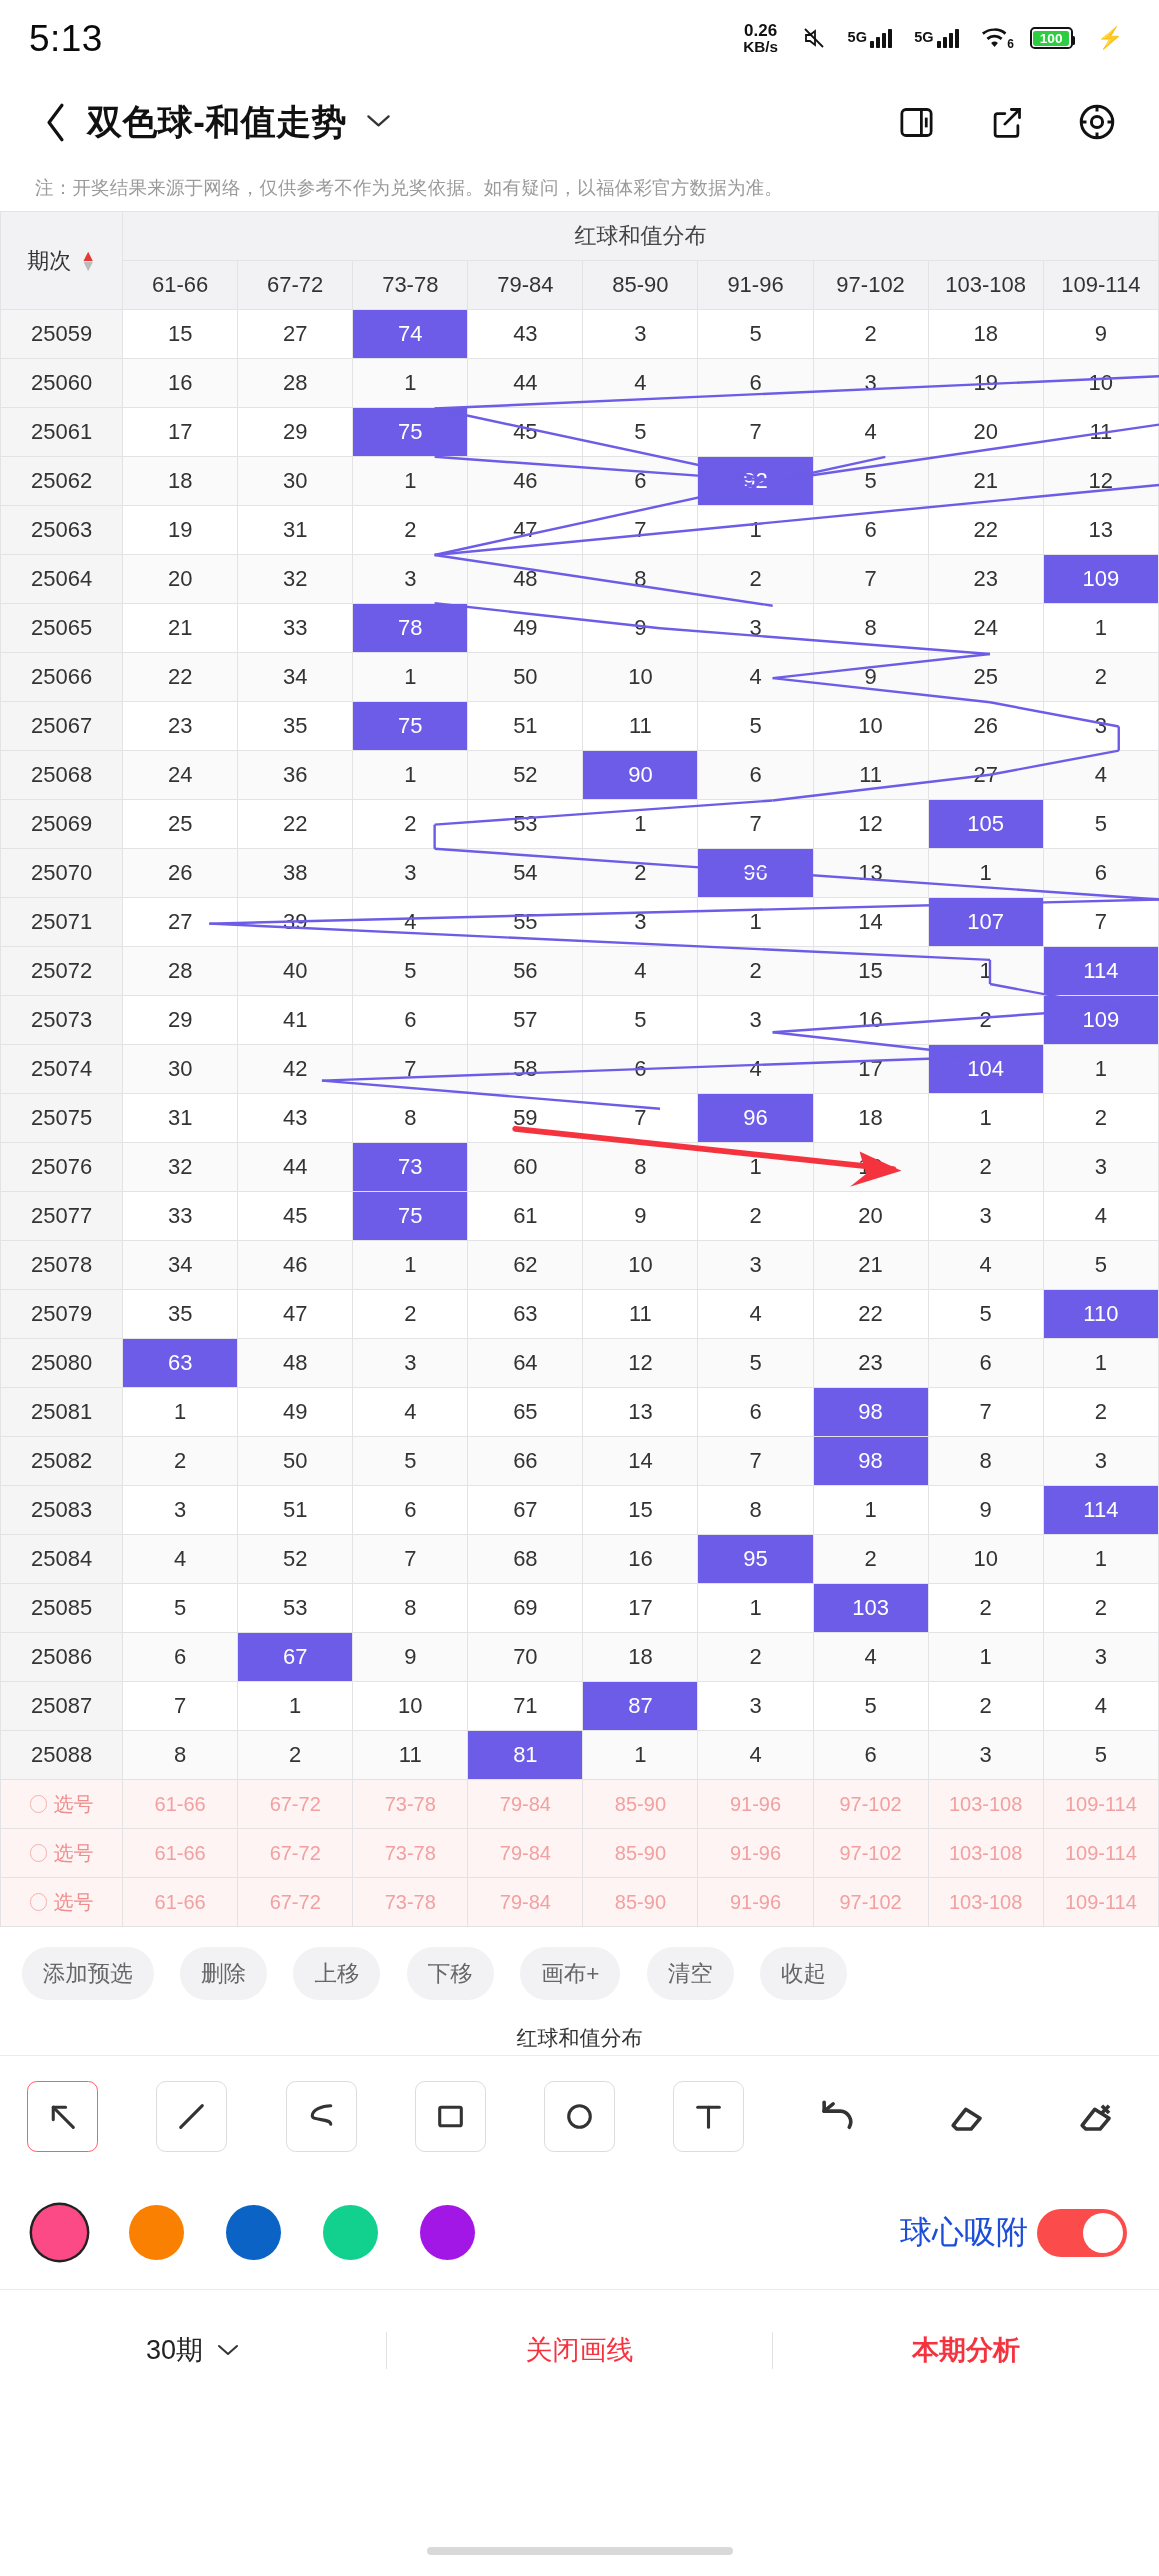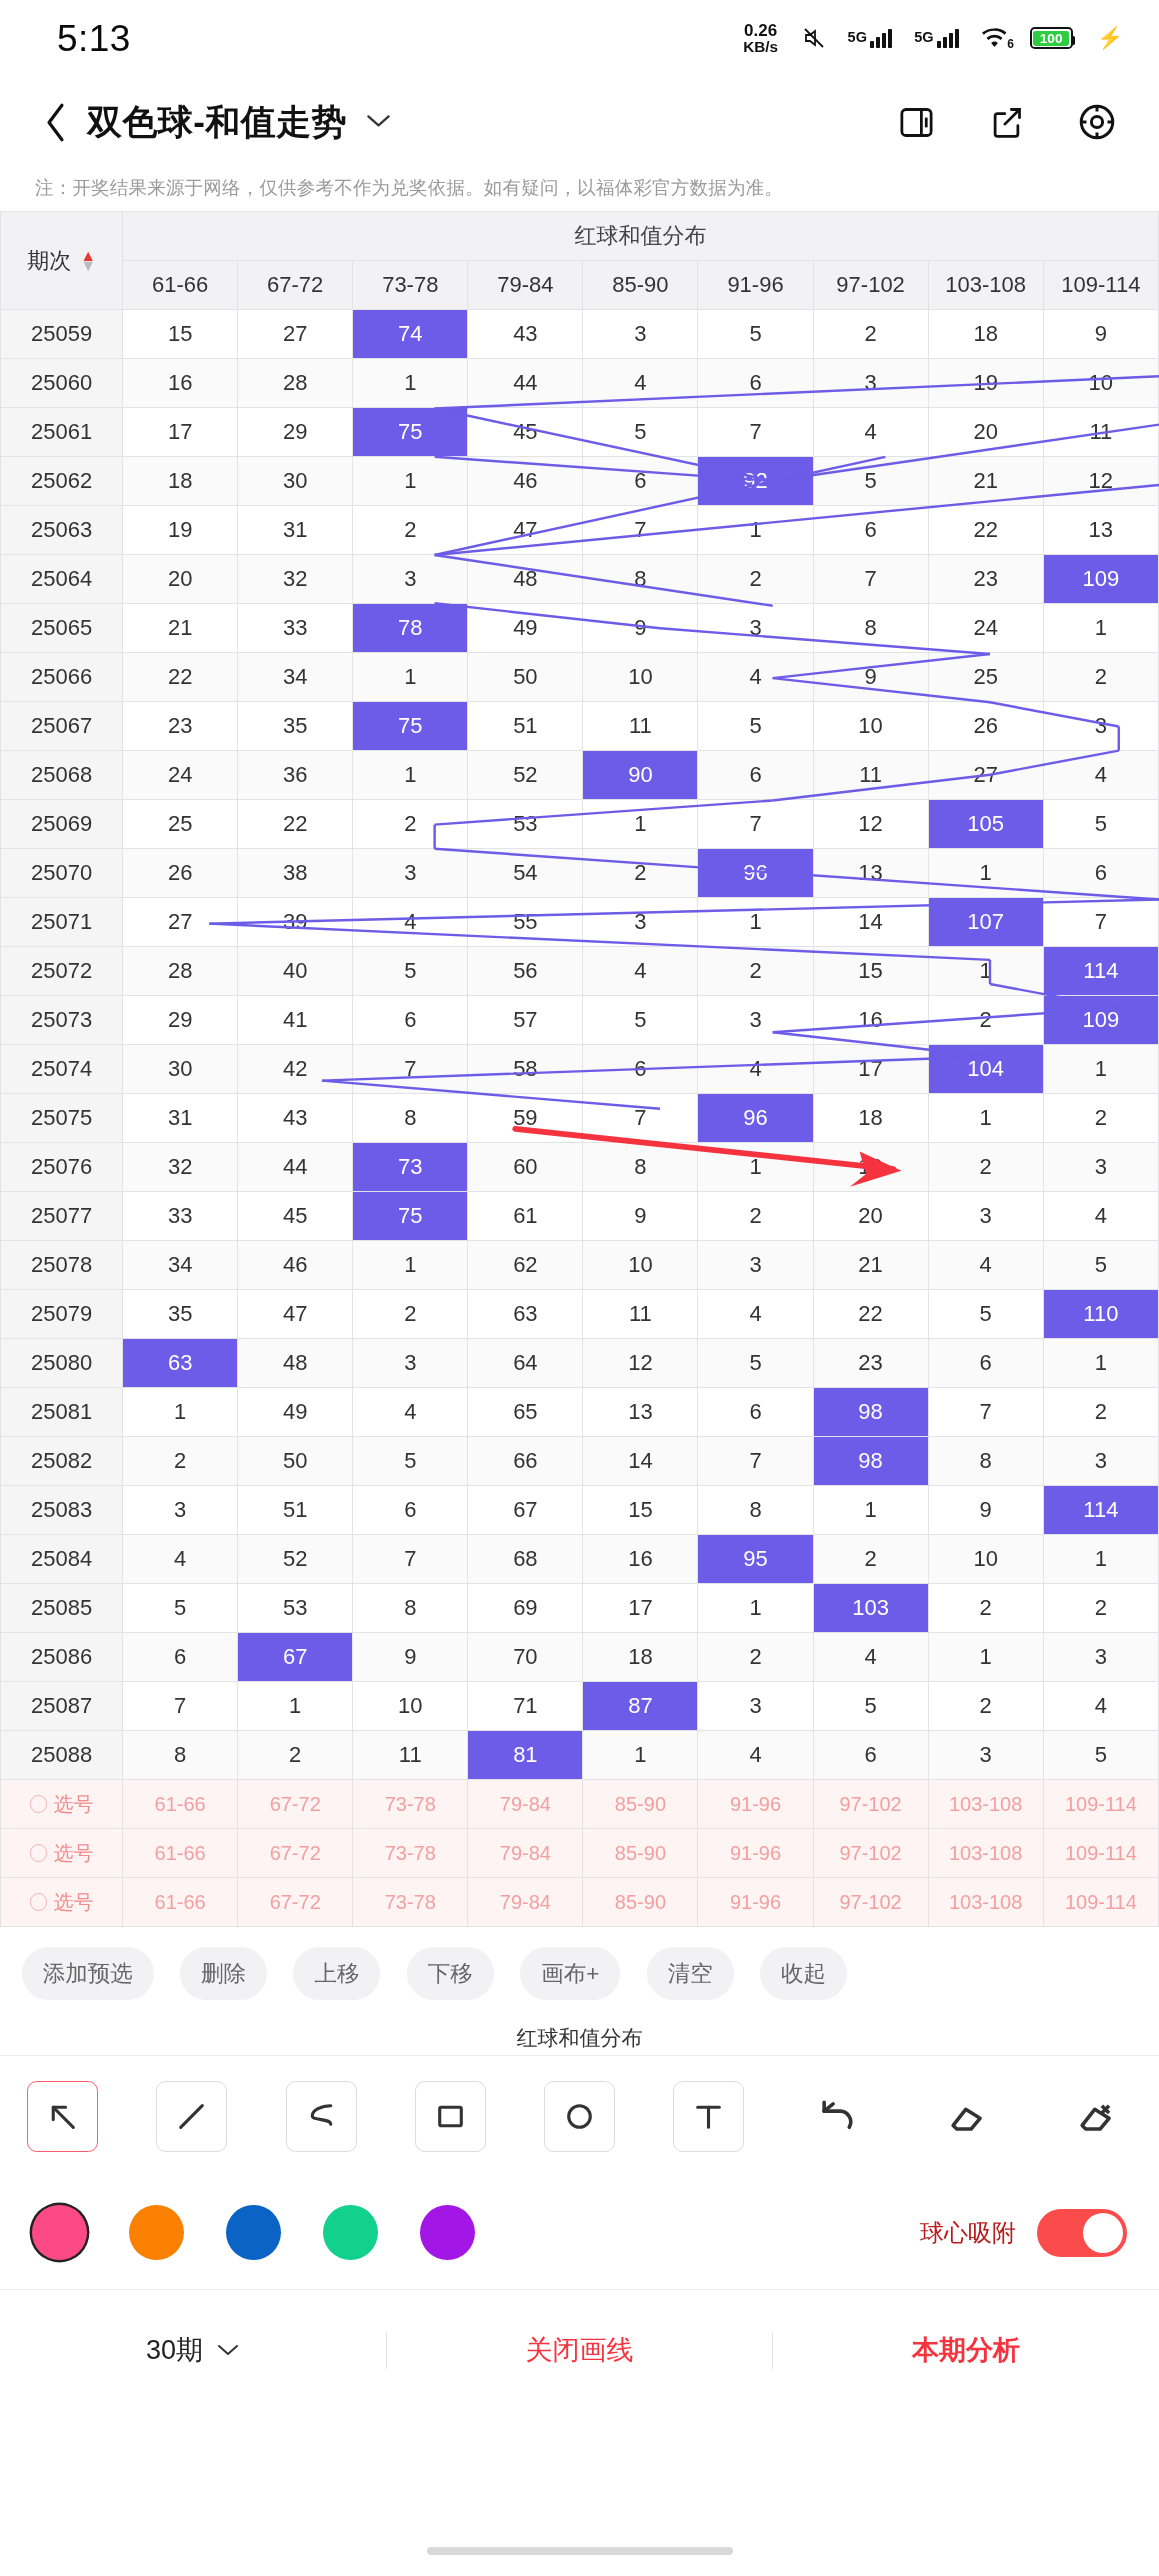--- a/index.html
+++ b/index.html
@@ -11,21 +11,21 @@
     color:#222;
     overflow:hidden;
     position:relative;
   }
   .phone { width:1159px; height:2576px; position:relative; display:flex; flex-direction:column; }
 
   
   .statusbar {
     height:77px; flex:0 0 77px;
     display:flex; align-items:center; justify-content:space-between;
-    padding:0 35px 0 57px;
+    padding:0 35px 0 29px;
   }
   .sb-time { font-size:37px; font-weight:400; letter-spacing:0.4px; color:#0a0a0a; }
   .sb-right { display:flex; align-items:center; gap:22px; }
   .sb-kbs { display:flex; flex-direction:column; align-items:center; line-height:1.05; margin-right:1.6px;}
   .sb-kbs .v { font-size:17px; font-weight:700; color:#111; }
   .sb-kbs .u { font-size:15.3px; font-weight:700; color:#111; }
   .icon-mute { width:24px; height:24px; position:relative; }
   .icon-mute svg { display:block; }
   .sig { display:flex; align-items:flex-end; gap:2.4px; position:relative; }
   .sig .bars { display:flex; align-items:flex-end; gap:2px; }
@@ -132,21 +132,21 @@
   .tool.sel { border-color:#ff5a6e; }
   .tool.plain { border:none; }
 
   .colorrow {
     height:113px; flex:0 0 113px;
     display:flex; align-items:center; padding:0 32px;
   }
   .swatch { width:55px; height:55px; border-radius:50%; margin-right:42px; cursor:pointer; }
   .swatch.sel { box-shadow:0 0 0 2.4px #222; }
   .cr-spacer { flex:1; }
-  .cr-label { font-size:24px; color:#b91c1c; margin-right:21px; }
+  .cr-label { font-size:32px; color:#1d4ed8; margin-right:9px; }
   .toggle {
     width:90px; height:48px; border-radius:24px; background:#fb4b4b;
     position:relative; cursor:pointer;
   }
   .toggle .knob { position:absolute; top:4px; right:4px; width:40px; height:40px; border-radius:50%; background:#fff;}
 
   
   .bottombar {
     height:121px; flex:0 0 121px;
     display:flex; align-items:center; border-top:0.8px solid #ececec;

